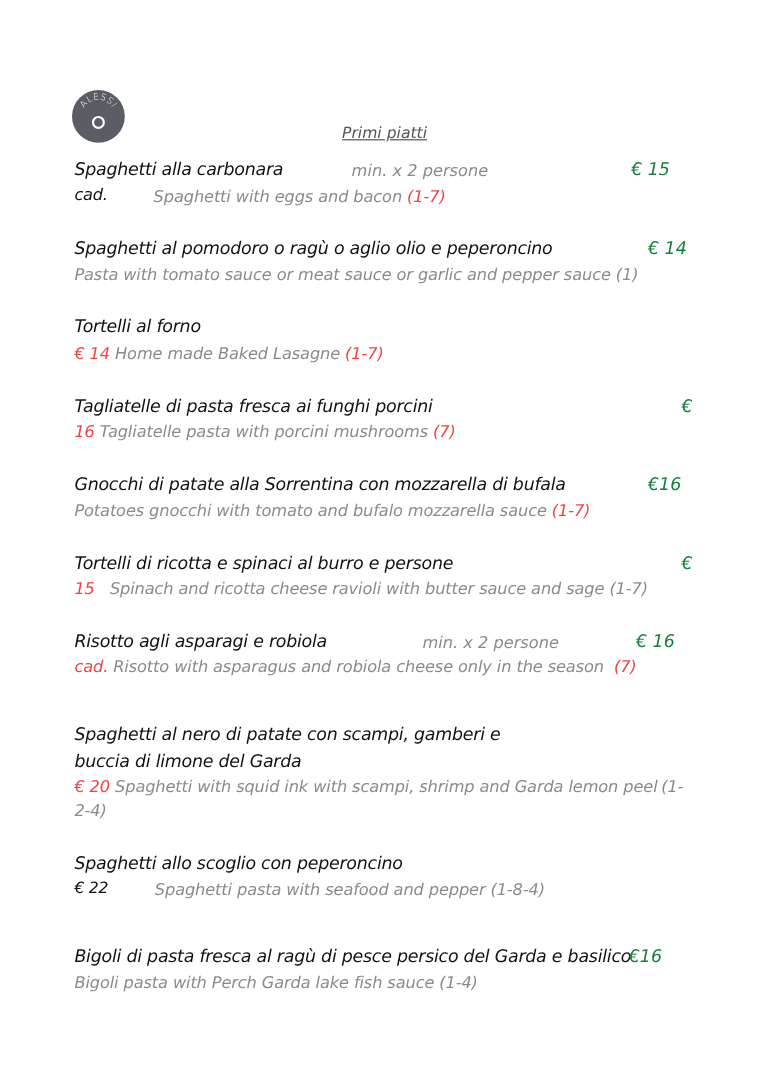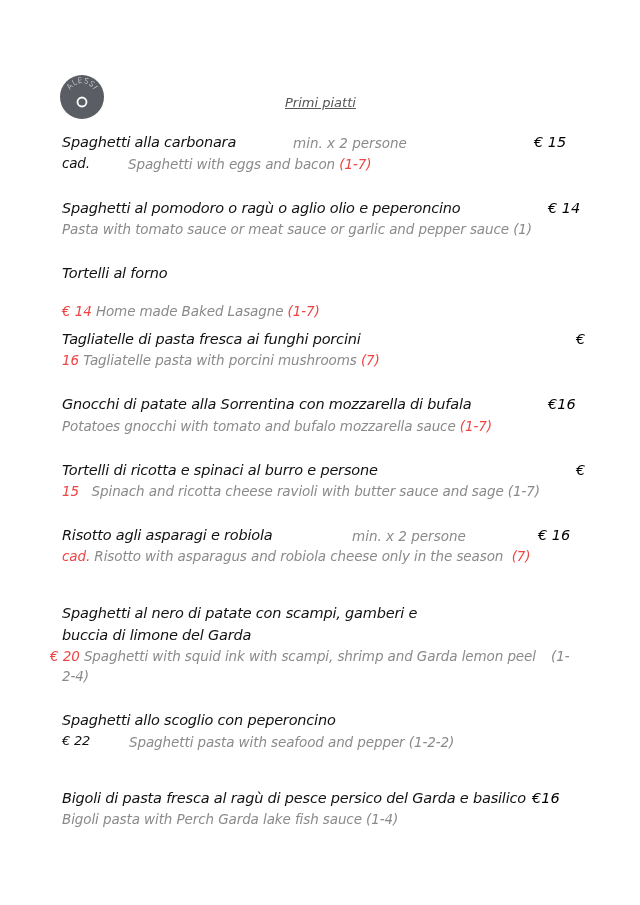--- a/index.html
+++ b/index.html
@@ -7,74 +7,74 @@
          font-family: "DejaVu Sans", sans-serif; font-style: italic; font-weight: 300; }
   .abs { position: absolute; white-space: nowrap; }
   .logo { position: absolute; left: 60px; top: 75px; width: 44px; height: 44px; border-radius: 50%;
           background: #5a5d63; }
   .logo svg { width: 44px; height: 44px; }
   .title { font-size: 13px; color: #555; text-decoration: underline; }
   .dish { font-size: 14.5px; color: #111; letter-spacing: -0.2px; }
   .desc { font-size: 13.5px; color: #8a8a8a; letter-spacing: -0.1px; }
   .dark { color: #ef4444; }
   .note { font-size: 13.5px; color: #8a8a8a; }
-  .price { font-size: 14.5px; color: #000000; margin-left: 8px; }
+  .price { font-size: 14.5px; color: #15803d; }
 </style>
 </head>
 <body>
 
 <div class="logo">
   <svg viewBox="0 0 44 44">
     <defs>
         <path id="arc" d="M9,21 A13,13 0 0,1 35,21"></path>
       </defs>
     <text font-family="DejaVu Sans, sans-serif" font-style="normal" font-size="7.5" fill="#fff" letter-spacing="0.5">
       <textPath href="#arc" startOffset="50%" text-anchor="middle">ALESSI</textPath>
     </text>
     <circle cx="22" cy="27" r="4.5" fill="none" stroke="#fff" stroke-width="1.8"></circle>
   </svg>
 </div>
 
-<div class="abs title" style="left:285px; top:95px;">Primi piatti</div>
+<div class="abs title" style="left:285px; top:104px;">Primi piatti</div>
 
 <div class="abs dish" style="left:62px; top:134px;font-style:italic;">Spaghetti alla carbonara</div>
 <div class="abs note" style="left:293px; top:135px;">min. x 2 persone</div>
 <div class="abs price" style="left:526px; top:134px;">€ 15</div>
 <div class="abs dish" style="left:62px; top:155px; font-size:13.5px;">cad.</div>
 <div class="abs desc" style="left:128px; top:156px;"><span>Spaghetti with eggs and bacon</span> <span class="dark">(1-7)</span></div>
 
 <div class="abs dish" style="left:62px; top:200px;">Spaghetti al pomodoro o ragù o aglio olio e peperoncino</div>
 <div class="abs price" style="left:540px; top:200px;">€ 14</div>
 <div class="abs desc" style="left:62px; top:221px;">Pasta with tomato sauce or meat sauce or garlic and pepper sauce (1)</div>
 
 <div class="abs dish" style="left:62px; top:265px;">Tortelli al forno</div>
-<div class="abs desc" style="left:62px; top:287px;margin-top:16px;"><span class="dark">€ 14</span> <span>Home made Baked Lasagne</span> <span class="dark">(1-7)</span></div>
+<div class="abs desc" style="left:62px; top:287px;"><span class="dark">€ 14</span> <span>Home made Baked Lasagne</span> <span class="dark">(1-7)</span></div>
 
 <div class="abs dish" style="left:62px; top:331px;">Tagliatelle di pasta fresca ai funghi porcini</div>
 <div class="abs price" style="left:568px; top:331px;">€</div>
 <div class="abs desc" style="left:62px; top:352px;"><span class="dark">16</span> <span>Tagliatelle pasta with porcini mushrooms</span> <span class="dark">(7)</span></div>
 
 <div class="abs dish" style="left:62px; top:396px;">Gnocchi di patate alla Sorrentina con mozzarella di bufala</div>
 <div class="abs price" style="left:540px; top:396px;">€16</div>
 <div class="abs desc" style="left:62px; top:418px;"><span>Potatoes gnocchi with tomato and bufalo mozzarella sauce</span> <span class="dark">(1-7)</span></div>
 
 <div class="abs dish" style="left:62px; top:462px;">Tortelli di ricotta e spinaci al burro e persone</div>
 <div class="abs price" style="left:568px; top:462px;">€</div>
 <div class="abs desc" style="left:62px; top:483px;"><span class="dark">15</span>&nbsp;&nbsp;&nbsp;<span>Spinach and ricotta cheese ravioli with butter sauce and sage (1-7)</span></div>
 
 <div class="abs dish" style="left:62px; top:527px;">Risotto agli asparagi e robiola</div>
 <div class="abs note" style="left:352px; top:528px;">min. x 2 persone</div>
 <div class="abs price" style="left:530px; top:527px;">€ 16</div>
 <div class="abs desc" style="left:62px; top:548px;"><span class="dark">cad.</span> <span>Risotto with asparagus and robiola cheese only  in the season</span>&nbsp;&nbsp;<span class="dark">(7)</span></div>
 
 <div class="abs dish" style="left:62px; top:605px;">Spaghetti al nero di patate con scampi, gamberi e</div>
 <div class="abs dish" style="left:62px; top:627px;">buccia di limone del Garda</div>
-<div class="abs desc" style="left:50px; top:648px;"><span class="dark">€ 20</span> <span>Spaghetti with squid ink with scampi, shrimp and Garda lemon peel</span></div>
+<div class="abs desc" style="left:62px; top:648px;"><span class="dark">€ 20</span> <span>Spaghetti with squid ink with scampi, shrimp and Garda lemon peel</span></div>
 <div class="abs desc" style="left:551px; top:648px;">(1-</div>
 <div class="abs desc" style="left:62px; top:668px;">2-4)</div>
 
 <div class="abs dish" style="left:62px; top:712px;">Spaghetti allo scoglio con peperoncino</div>
 <div class="abs dish" style="left:62px; top:733px; font-size:13px;">€ 22</div>
-<div class="abs desc" style="left:129px; top:734px;">Spaghetti pasta with seafood and pepper  (1-2-2)</div>
+<div class="abs desc" style="left:129px; top:734px;">Spaghetti pasta with seafood and pepper  (1-8-4)</div>
 
 <div class="abs dish" style="left:62px; top:790px;">Bigoli di pasta fresca al ragù di pesce persico del Garda e basilico</div>
 <div class="abs price" style="left:524px; top:790px;">€16</div>
 <div class="abs desc" style="left:62px; top:811px;">Bigoli pasta with Perch Garda  lake fish sauce  (1-4)</div>
 
 </body></html>

